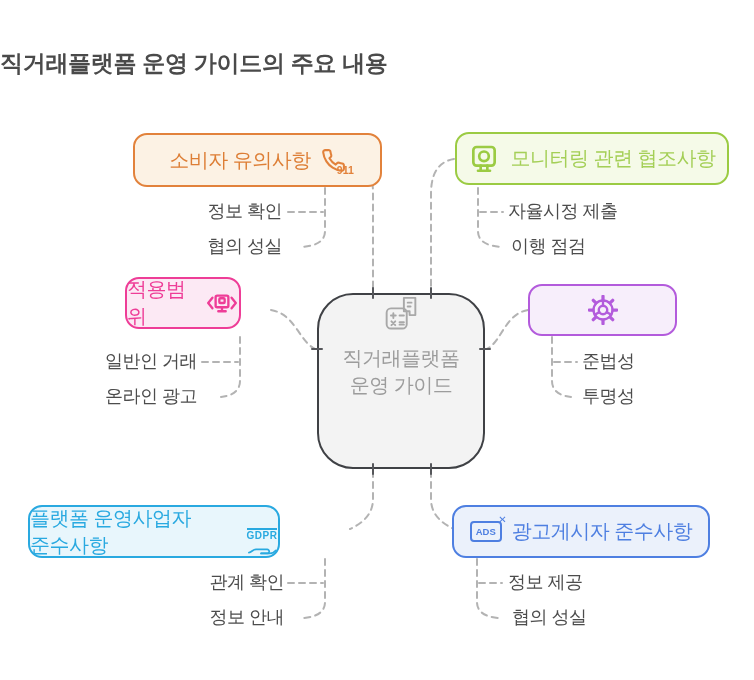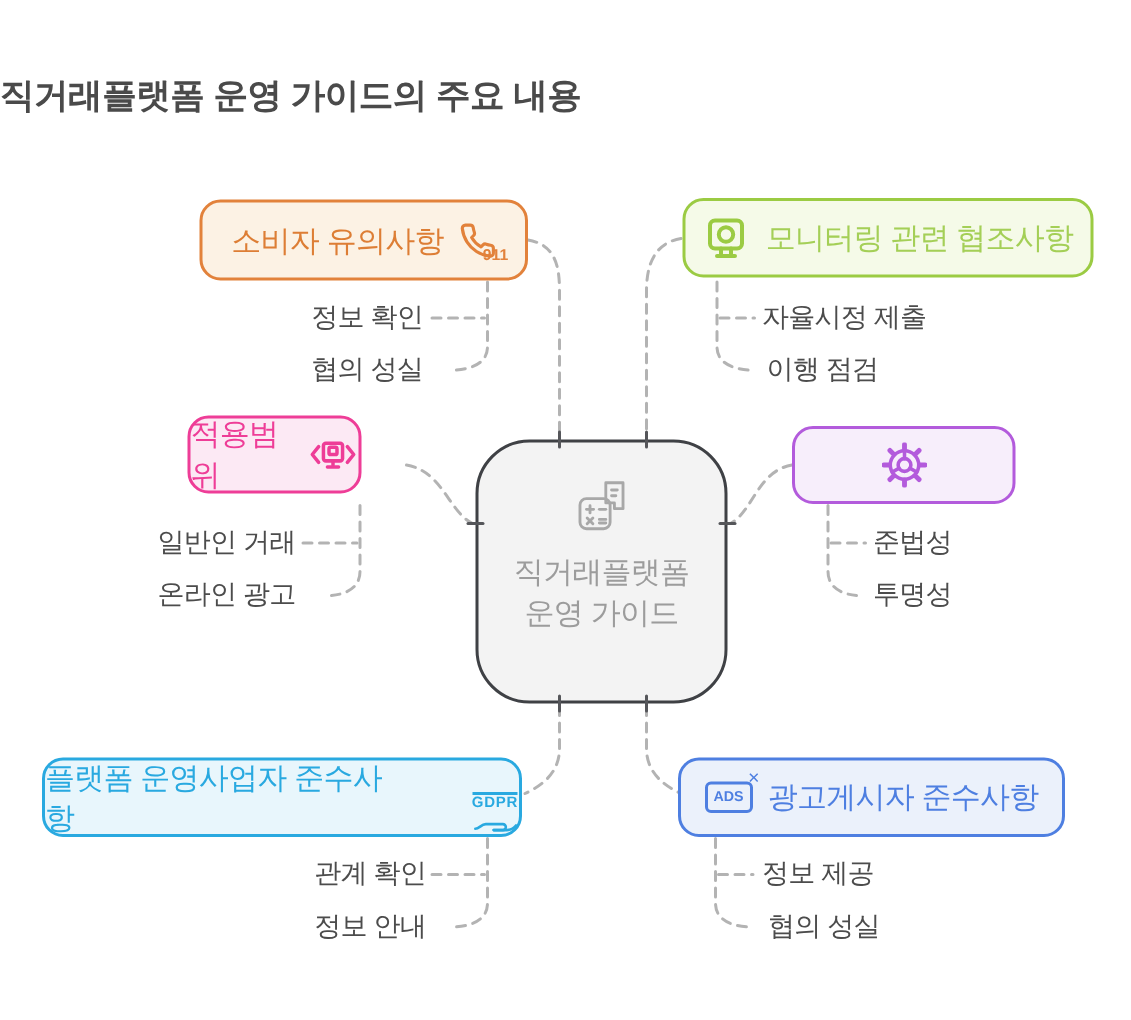--- a/index.html
+++ b/index.html
@@ -5,29 +5,29 @@
   html,body{margin:0;padding:0;background:#ffffff;}
   body{font-family:"Liberation Sans","DejaVu Sans",sans-serif;}
   .canvas{position:relative;width:754px;height:680px;background:#ffffff;overflow:hidden;}
   .conn{position:absolute;left:0;top:0;pointer-events:none;}
   .title{position:absolute;left:0;right:0;top:48px;margin:0;text-align:left;
          font-size:23px;font-weight:600;color:#4A4A4A;letter-spacing:-0.3px;}
   .node{position:absolute;display:flex;align-items:center;justify-content:center;gap:10px;
         border:2px solid var(--bd);background:var(--bg);color:var(--ac);
         border-radius:14px;font-size:20px;font-weight:500;box-sizing:border-box;letter-spacing:-0.5px;}
   .node svg{flex:0 0 auto;display:block;}
-  .n-consumer   {left:133px;top:133px;width:219px;height:54px;--ac:#DD7E35;--bd:#E2823B;--bg:#FCF2E4;}
+  .n-consumer   {left:133px;top:133px;width:249px;height:54px;--ac:#DD7E35;--bd:#E2823B;--bg:#FCF2E4;}
   .n-monitoring {left:455px;top:132px;width:274px;height:53px;--ac:#A4CF57;--bd:#9BCB43;--bg:#F5FAE8;}
   .n-scope      {left:125px;top:277px;width:116px;height:52px;--ac:#EE3D97;--bd:#EE3D97;--bg:#FCE9F4;}
   .n-principles {left:528px;top:284px;width:149px;height:52px;--ac:#B35BDC;--bd:#B35BDC;--bg:#F7EEFB;}
-  .n-platform   {left:28px; top:505px;width:320px;height:53px;gap:48px;--ac:#29A9E0;--bd:#29A9E0;--bg:#E8F6FC;}
+  .n-platform   {left:28px; top:505px;width:252px;height:53px;gap:48px;--ac:#29A9E0;--bd:#29A9E0;--bg:#E8F6FC;}
   .n-advertiser {left:452px;top:505px;width:258px;height:53px;--ac:#4E7FE1;--bd:#4E7FE1;--bg:#EBF1FB;}
   .center-node{position:absolute;left:317px;top:293px;width:168px;height:176px;
         border:2.5px solid #3F4145;background:#F3F3F3;border-radius:36px;box-sizing:border-box;
-        display:flex;flex-direction:column;align-items:center;justify-content:flex-start;padding-top:24px;}
+        display:flex;flex-direction:column;align-items:center;justify-content:flex-start;}
   .center-label{width:118px;margin-top:6px;text-align:center;font-size:20px;line-height:1.35;
         color:#9C9C9C;letter-spacing:-0.5px;}
   .item{position:absolute;height:24px;line-height:24px;font-size:18px;color:#4C4C4C;
         letter-spacing:-0.5px;white-space:nowrap;}
   .item-r{text-align:left;}
   .icon-wrap{position:relative;display:flex;align-items:center;}
   .badge-911{position:absolute;right:-8px;bottom:-3px;font-size:10.5px;font-weight:bold;
         color:var(--bd);letter-spacing:0;}
   .gdpr{display:flex;flex-direction:column;align-items:center;gap:1px;}
   .gdpr-txt{font-size:10px;font-weight:bold;color:var(--bd);border-top:2px solid var(--bd);

